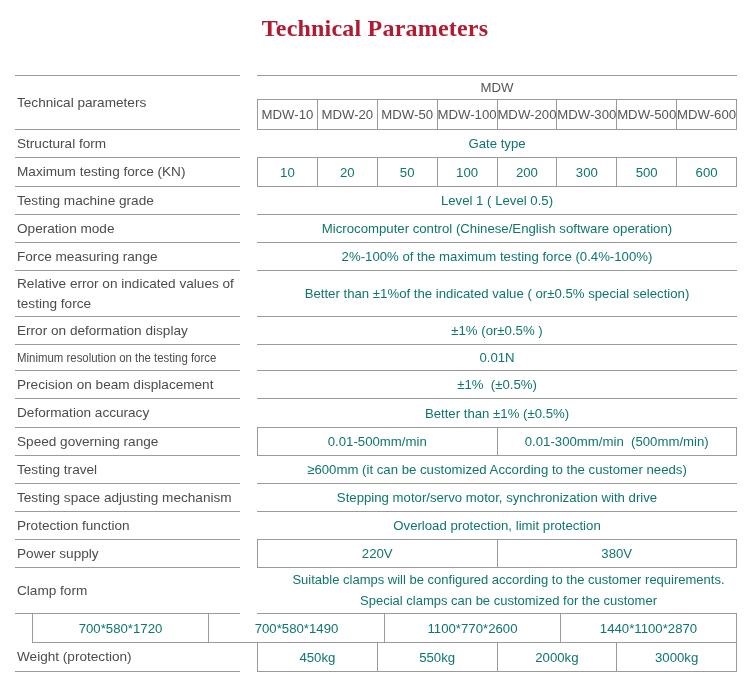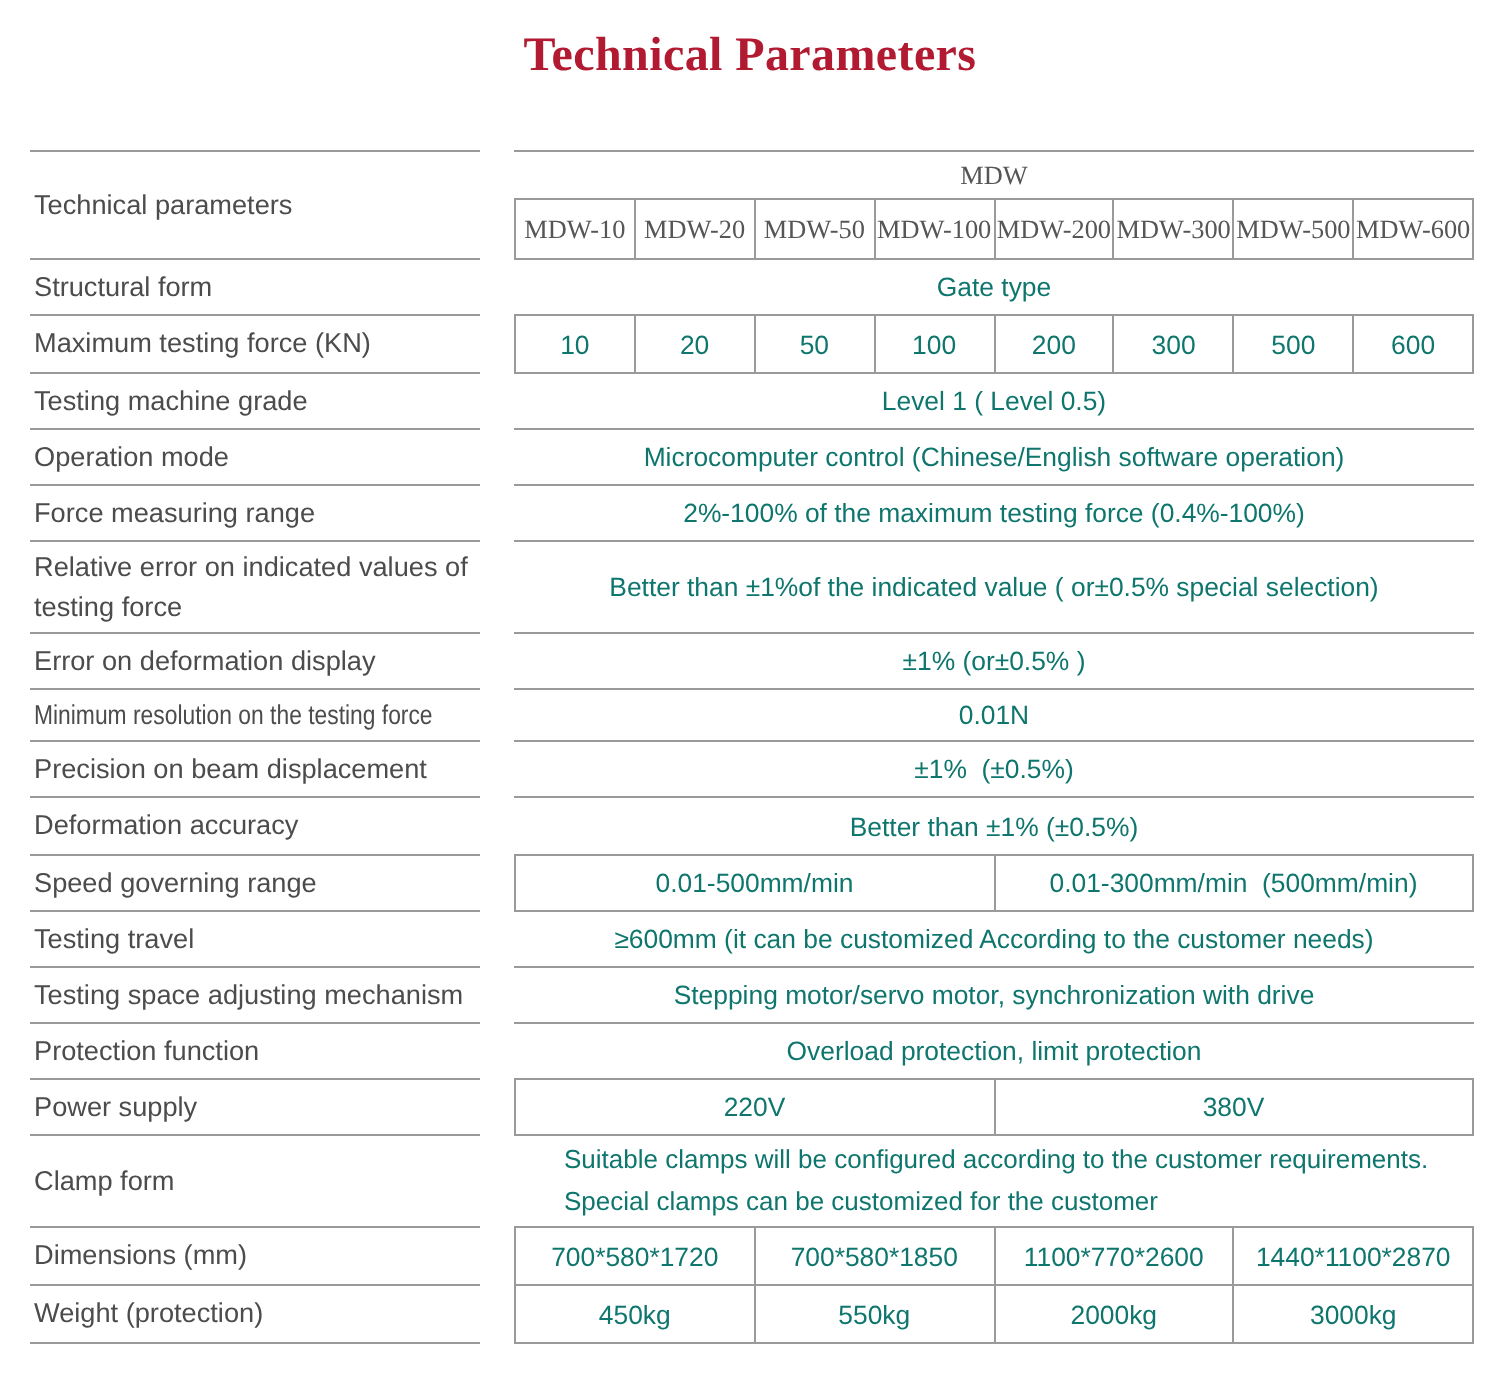--- a/index.html
+++ b/index.html
@@ -37,40 +37,40 @@
   .gut { width: 17px; flex: 0 0 17px; }
   .vals {
     flex: 1 1 auto;
     border-bottom: 1px solid #9a9a9a;
     display: flex; align-items: stretch;
     font-size: 13.2px;
     color: #0f766e;
   }
   .row.first .lbl, .row.first .vals-stack .vrow:first-child { border-top: 1px solid #9a9a9a; }
   .vals-stack { flex: 1 1 auto; display: flex; flex-direction: column; }
-  .vrow { display: flex; align-items: stretch; border-bottom: 1px solid #9a9a9a; font-size: 13.2px; color: #565656; font-family: Liberation Serif, serif; }
+  .vrow { display: flex; align-items: stretch; border-bottom: 1px solid #9a9a9a; font-size: 13.2px; color: #565656; }
   .boxed { border-left: 1px solid #9a9a9a; border-right: 1px solid #9a9a9a; }
   .cell {
     flex: 1 1 0;
     display: flex; align-items: center; justify-content: center;
     text-align: center;
     padding: 0 1px;
     white-space: nowrap;
     overflow: hidden;
   }
   .cell + .cell { border-left: 1px solid #9a9a9a; }
   .span-cell {
     flex: 1 1 auto;
     display: flex; align-items: center; justify-content: center;
     text-align: center;
     padding: 0 4px;
   }
   .span-cell.left {
     justify-content: flex-start;
-    text-align: left;
+    text-align: center;
     padding: 0 2px;
     line-height: 1.6;
     font-size: 13px;
     margin-left: 23px;
   }
   .squeeze {
     transform: scaleX(0.84);
     transform-origin: 0 50%;
     white-space: nowrap;
   }
@@ -235,25 +235,24 @@
 
   <div class="row" style="height:46px">
     <div class="lbl">Clamp form</div>
     <div class="gut"></div>
     <div class="vals">
         <div class="span-cell left">Suitable clamps will be configured according to the customer requirements. Special clamps can be customized for the customer</div>
       </div>
   </div>
 
   <div class="row" style="height:29px">
-    <div class="lbl">Dimensions (mm)</div>
     <div class="gut"></div>
     <div class="vals boxed">
         <div class="cell">700*580*1720</div>
-        <div class="cell">700*580*1850</div>
+        <div class="cell">700*580*1490</div>
         <div class="cell">1100*770*2600</div>
         <div class="cell">1440*1100*2870</div>
       </div>
   </div>
 
   <div class="row" style="height:29px">
     <div class="lbl">Weight (protection)</div>
     <div class="gut"></div>
     <div class="vals boxed">
         <div class="cell">450kg</div>

